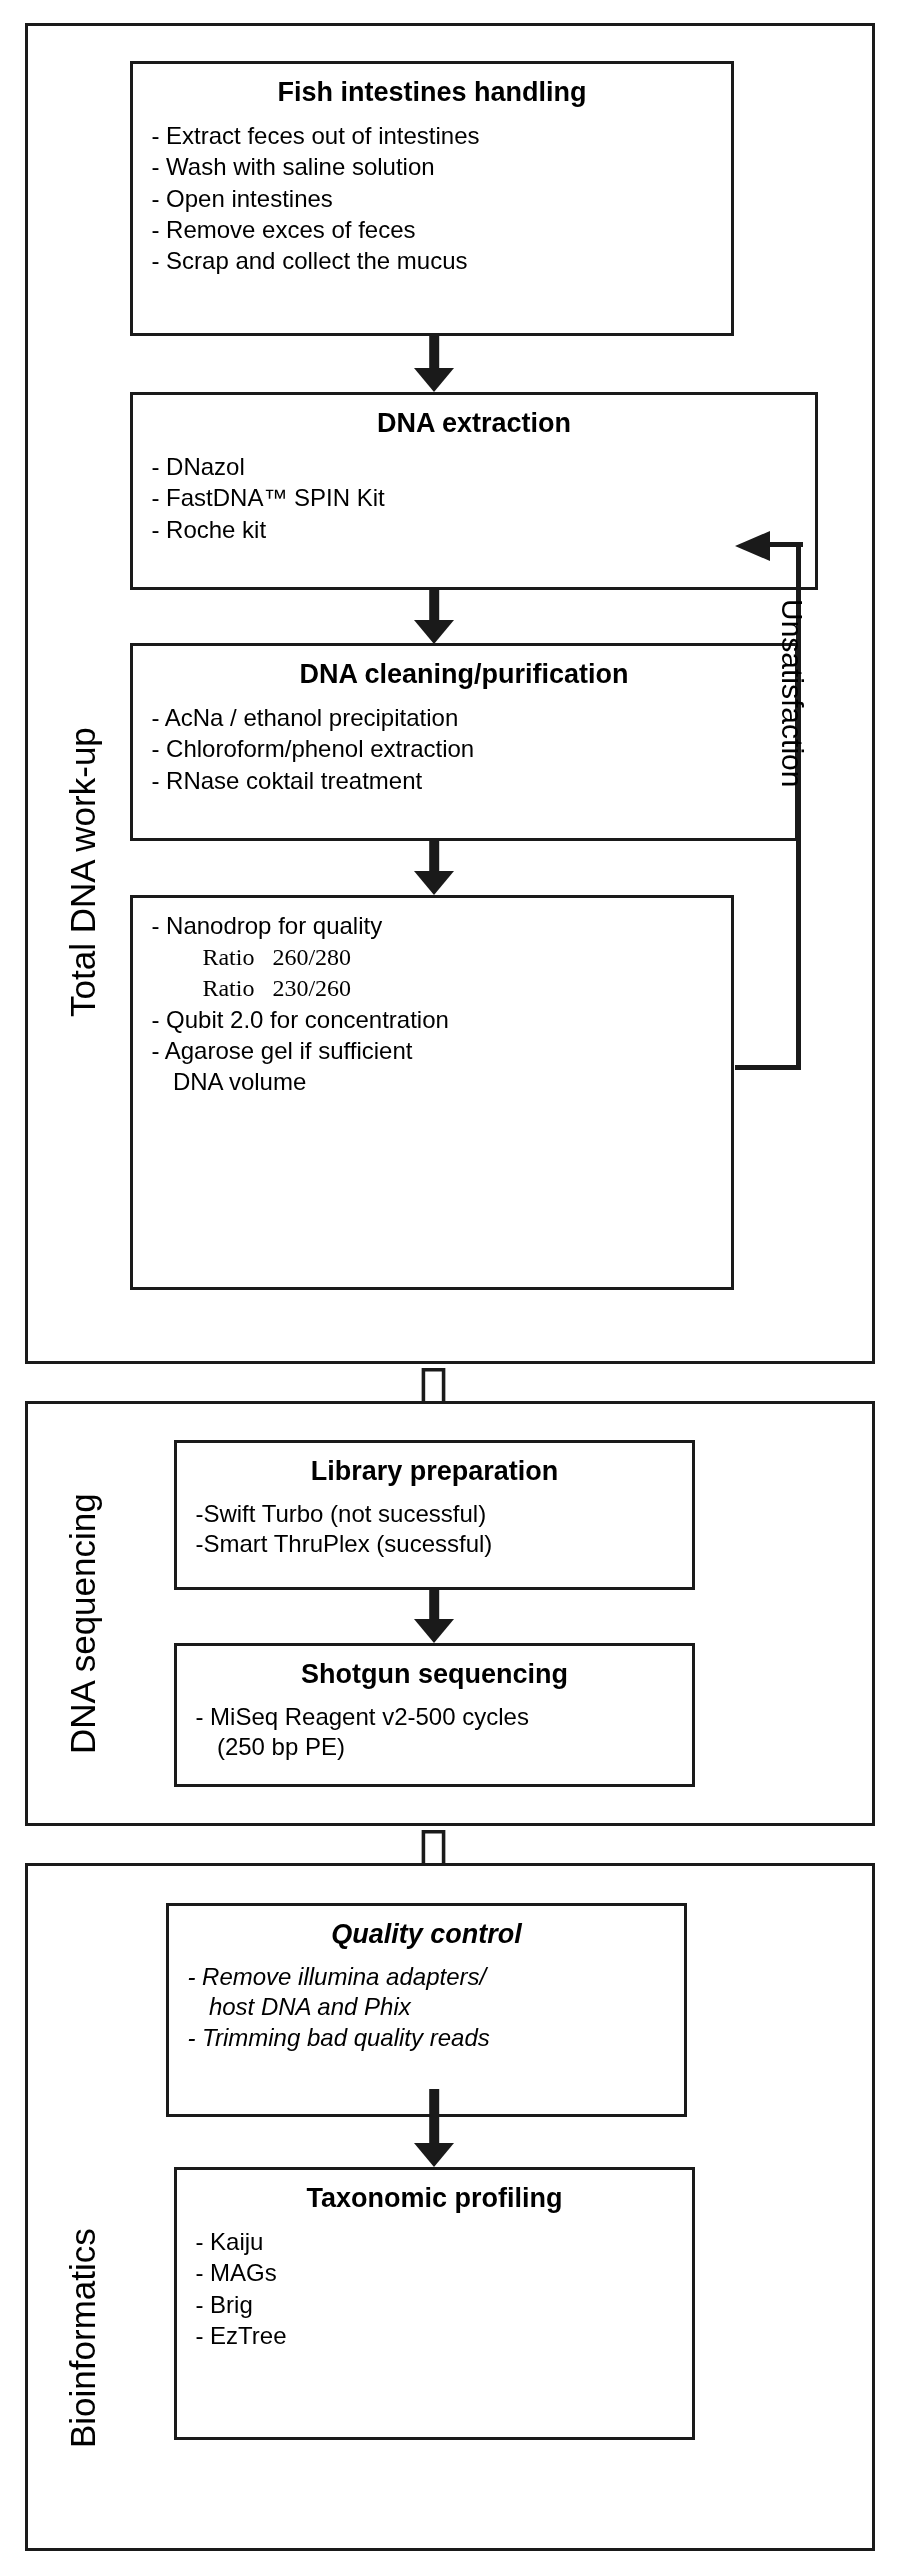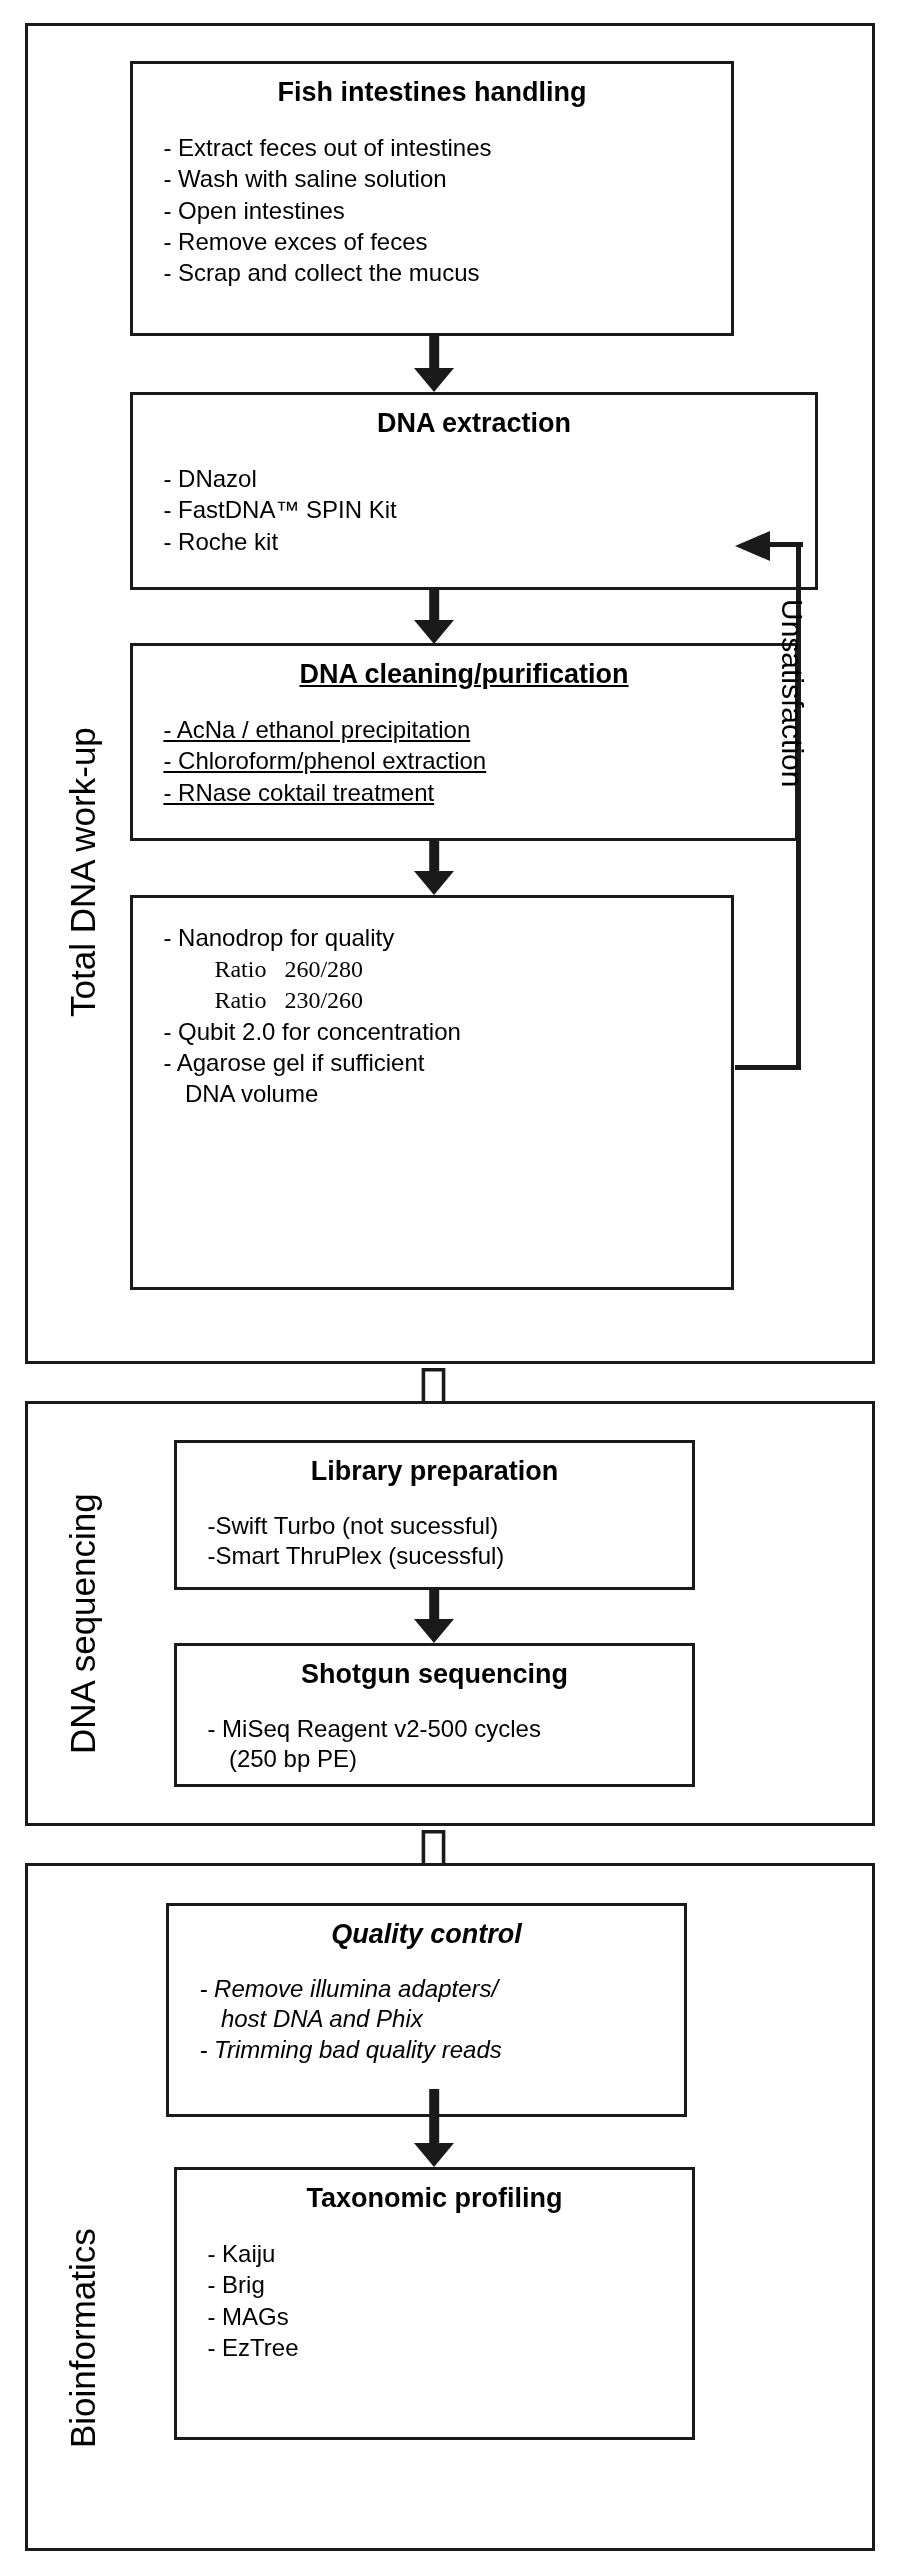--- a/index.html
+++ b/index.html
@@ -58,35 +58,35 @@
   .step-title {
     text-align: center;
     font-size: 27px;
     font-weight: bold;
     line-height: 1.18;
     padding: 4.8px 6px 7.2px 6px;
   }
   .step-list {
     list-style: none;
     padding: 0 6px 0 14.4px;
-    margin: 16px;
+    margin: 4px;
   }
   .step-list li {
     font-size: 24px;
     line-height: 1.30;
     white-space: pre;
   }
   .step-list li.indent { padding-left: 51px; font-family: Liberation Serif, serif; }
   .step-list li.cont   { padding-left: 21.5px; }
   .step-list.tight li  { line-height: 1.26; }
 
   
   #box-fish-handling   { left: 130px; top: 61px;  width: 604px; height: 275px; }
   #box-dna-extraction  { left: 130px; top: 392px;  width: 688px; height: 198px; }
-  #box-dna-cleaning    { left: 130px; top: 643px; width: 668px; height: 198px; text-decoration: underline; }
+  #box-dna-cleaning    { left: 130px; top: 643px; width: 668px; height: 198px; }
   #box-dna-control     { left: 130px; top: 895px; width: 604px; height: 395px; }
   #box-library-prep    { left: 174px; top: 1440px; width: 521px;  height: 150px; }
   #box-shotgun         { left: 174px; top: 1643px; width: 521px;  height: 144px; }
   #box-quality-control { left: 166px; top: 1903px; width: 521px;  height: 214px; font-style: italic; }
   #box-taxonomic       { left: 174px; top: 2167px; width: 521px;  height: 273px; }
 
   
   .arrow-v { position: absolute; }
   .arrow-v .shaft {
     position: absolute;
@@ -305,20 +305,20 @@
 
   <div class="arrow-v" id="arrow-5">
     <div class="shaft"></div>
       <div class="head"></div>
   </div>
 
   <div class="step-box" id="box-taxonomic">
     <div class="step-title">Taxonomic profiling</div>
     <ul class="step-list">
       <li>- Kaiju</li>
+      <li>- MAGs</li>
       <li>- Brig</li>
-      <li>- MAGs</li>
       <li>- EzTree</li>
     </ul>
   </div>
 
 </div>
 
 
 </body></html>

